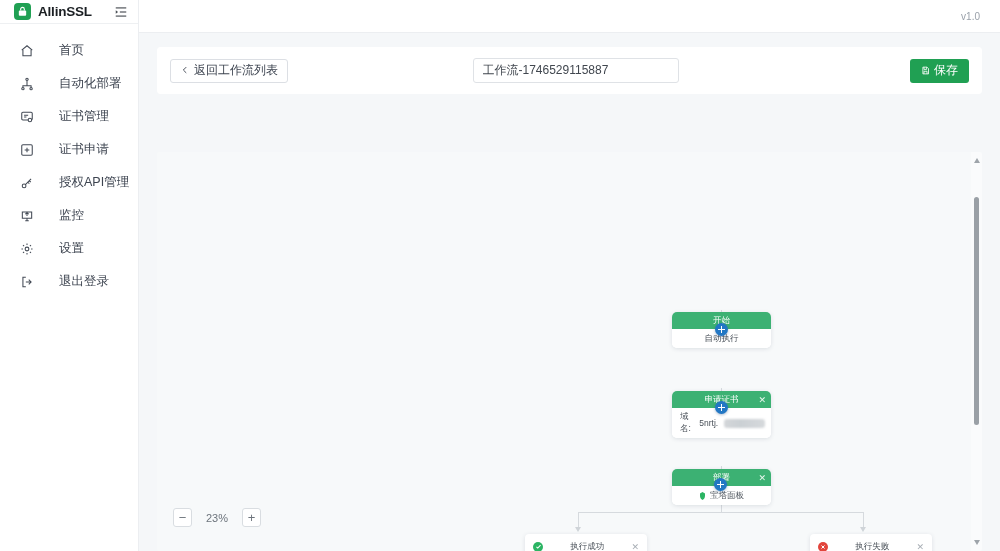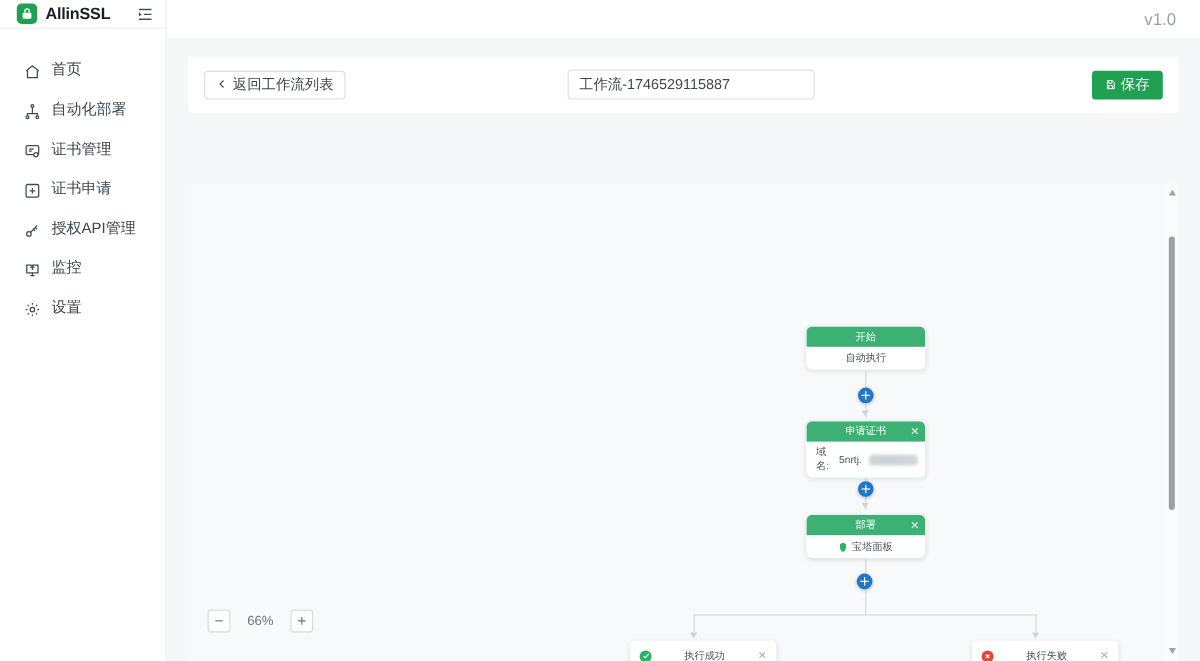--- a/index.html
+++ b/index.html
@@ -29,35 +29,35 @@
   }
   .logo-mark svg { display:block; }
   .logo-text {
     font-size:13.5px; font-weight:bold; color:#1b1f23; letter-spacing:-0.2px;
     flex:1;
   }
   .collapse-icon { width:14px; height:14px; color:#4a4f55; flex:0 0 14px; cursor:pointer; }
 
   .nav { padding-top:10px; }
   .nav-item {
-    display:flex; align-items:flex-end; gap:9px;
+    display:flex; align-items:center; gap:25px;
     height:33px; padding:0 10px 0 20px;
     color:#3d4450; font-size:12.5px; cursor:pointer;
     white-space:nowrap;
   }
   .nav-ico { width:14px; height:14px; flex:0 0 14px; color:#434a55; display:block; }
 
   
   .main { flex:1; display:flex; flex-direction:column; height:551px; position:relative; background:#f5f7f9; }
   .topbar {
     height:33px; background:#fff; border-bottom:1px solid #eceef1;
     display:flex; align-items:center; justify-content:flex-end;
     padding-right:20px; flex:0 0 33px;
   }
-  .version { font-size:14px; color:#9aa1aa; }
+  .version { font-size:10px; color:#9aa1aa; }
 
   .content { flex:1; padding:14px 18px 0 18px; display:flex; flex-direction:column; overflow:hidden;gap:48px; }
 
   .toolbar {
     background:#fff; border-radius:3px; height:47px; flex:0 0 47px;
     display:flex; align-items:center; padding:0 12px;
     position:relative; border:1px solid #fff;
   }
   .btn-back {
     border:1px solid #dcdfe4; background:#fff; border-radius:3px;
@@ -81,21 +81,21 @@
   
   .canvas-wrap {
     flex:1; margin-top:10px; background:#f7f9fa;
     position:relative; overflow:hidden; border-radius:2px;
   }
   .canvas-inner { position:absolute; inset:0; }
 
   .node {
     position:absolute; width:99px; background:#fff;
     border-radius:5px; box-shadow:0 1px 4px rgba(40,55,75,.13);
-    overflow:hidden; cursor:pointer;
+    overflow:hidden; cursor:pointer;margin-top:40px;
   }
   .node-head {
     height:17px; background:#3cb173; color:#fff;
     display:flex; align-items:center; justify-content:center;
     font-size:8.5px; position:relative; padding:0 4px;
   }
   .node-head .close {
     position:absolute; right:5px; top:50%; transform:translateY(-50%);
     font-size:9px; line-height:1; color:#eaf7ef; cursor:pointer;
   }
@@ -257,20 +257,29 @@
       <div class="nav-item">
         <span class="nav-ico">
           <svg width="14" height="14" viewBox="0 0 24 24" fill="none" stroke="currentColor" stroke-width="1.8">
             <circle cx="12" cy="12" r="3.2"></circle>
             <path d="M12 2.5v2.5M12 19v2.5M2.5 12h2.5M19 12h2.5M5.2 5.2l1.8 1.8M17 17l1.8 1.8M18.8 5.2L17 7M7 17l-1.8 1.8"></path>
             </svg>
         </span>
         <span>设置</span>
       </div>
 
+      <div class="nav-item">
+        <span class="nav-ico">
+          <svg width="14" height="14" viewBox="0 0 24 24" fill="none" stroke="currentColor" stroke-width="1.8">
+            <path d="M10 4H5v16h5"></path>
+              <path d="M15 8l4 4-4 4M10 12h9"></path>
+            </svg>
+        </span>
+        <span>退出登录</span>
+      </div>
     </nav>
   </aside>
 
   <div class="main">
 
     <div class="topbar">
       <span class="version">v1.0</span>
     </div>
 
     <div class="content">
@@ -403,21 +412,21 @@
           <div class="plus" style="left:558px; top:171px;"></div>
           <div class="plus" style="left:558px; top:249px;"></div>
           <div class="plus" style="left:557px; top:326px;"></div>
           <div class="plus" style="left:415px; top:416px;"></div>
           <div class="plus" style="left:700px; top:416px;"></div>
 
         </div>
 
         <div class="zoomctl">
           <button class="zbtn">−</button>
-          <span class="zlevel">66%</span>
+          <span class="zlevel">23%</span>
           <button class="zbtn">+</button>
         </div>
 
         <div class="sbar">
           <span class="sarrow up"></span>
           <span class="sthumb" style="top:45px; height:228px;"></span>
           <span class="sarrow down"></span>
         </div>
 
       </div>

